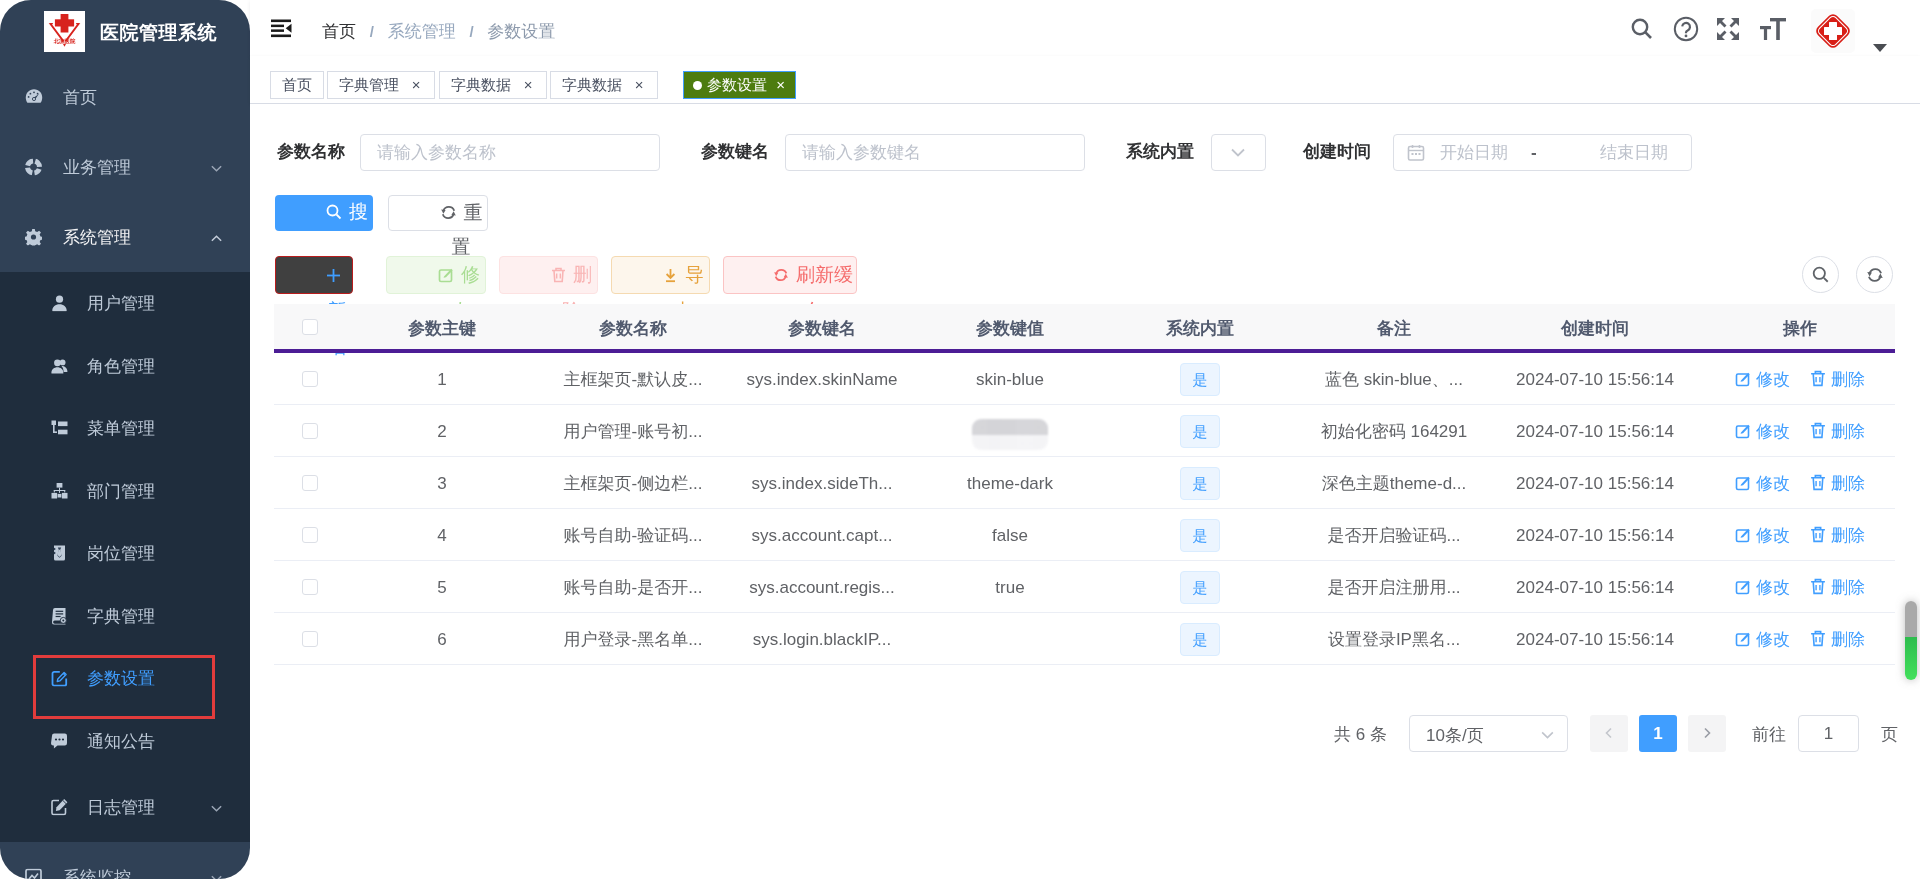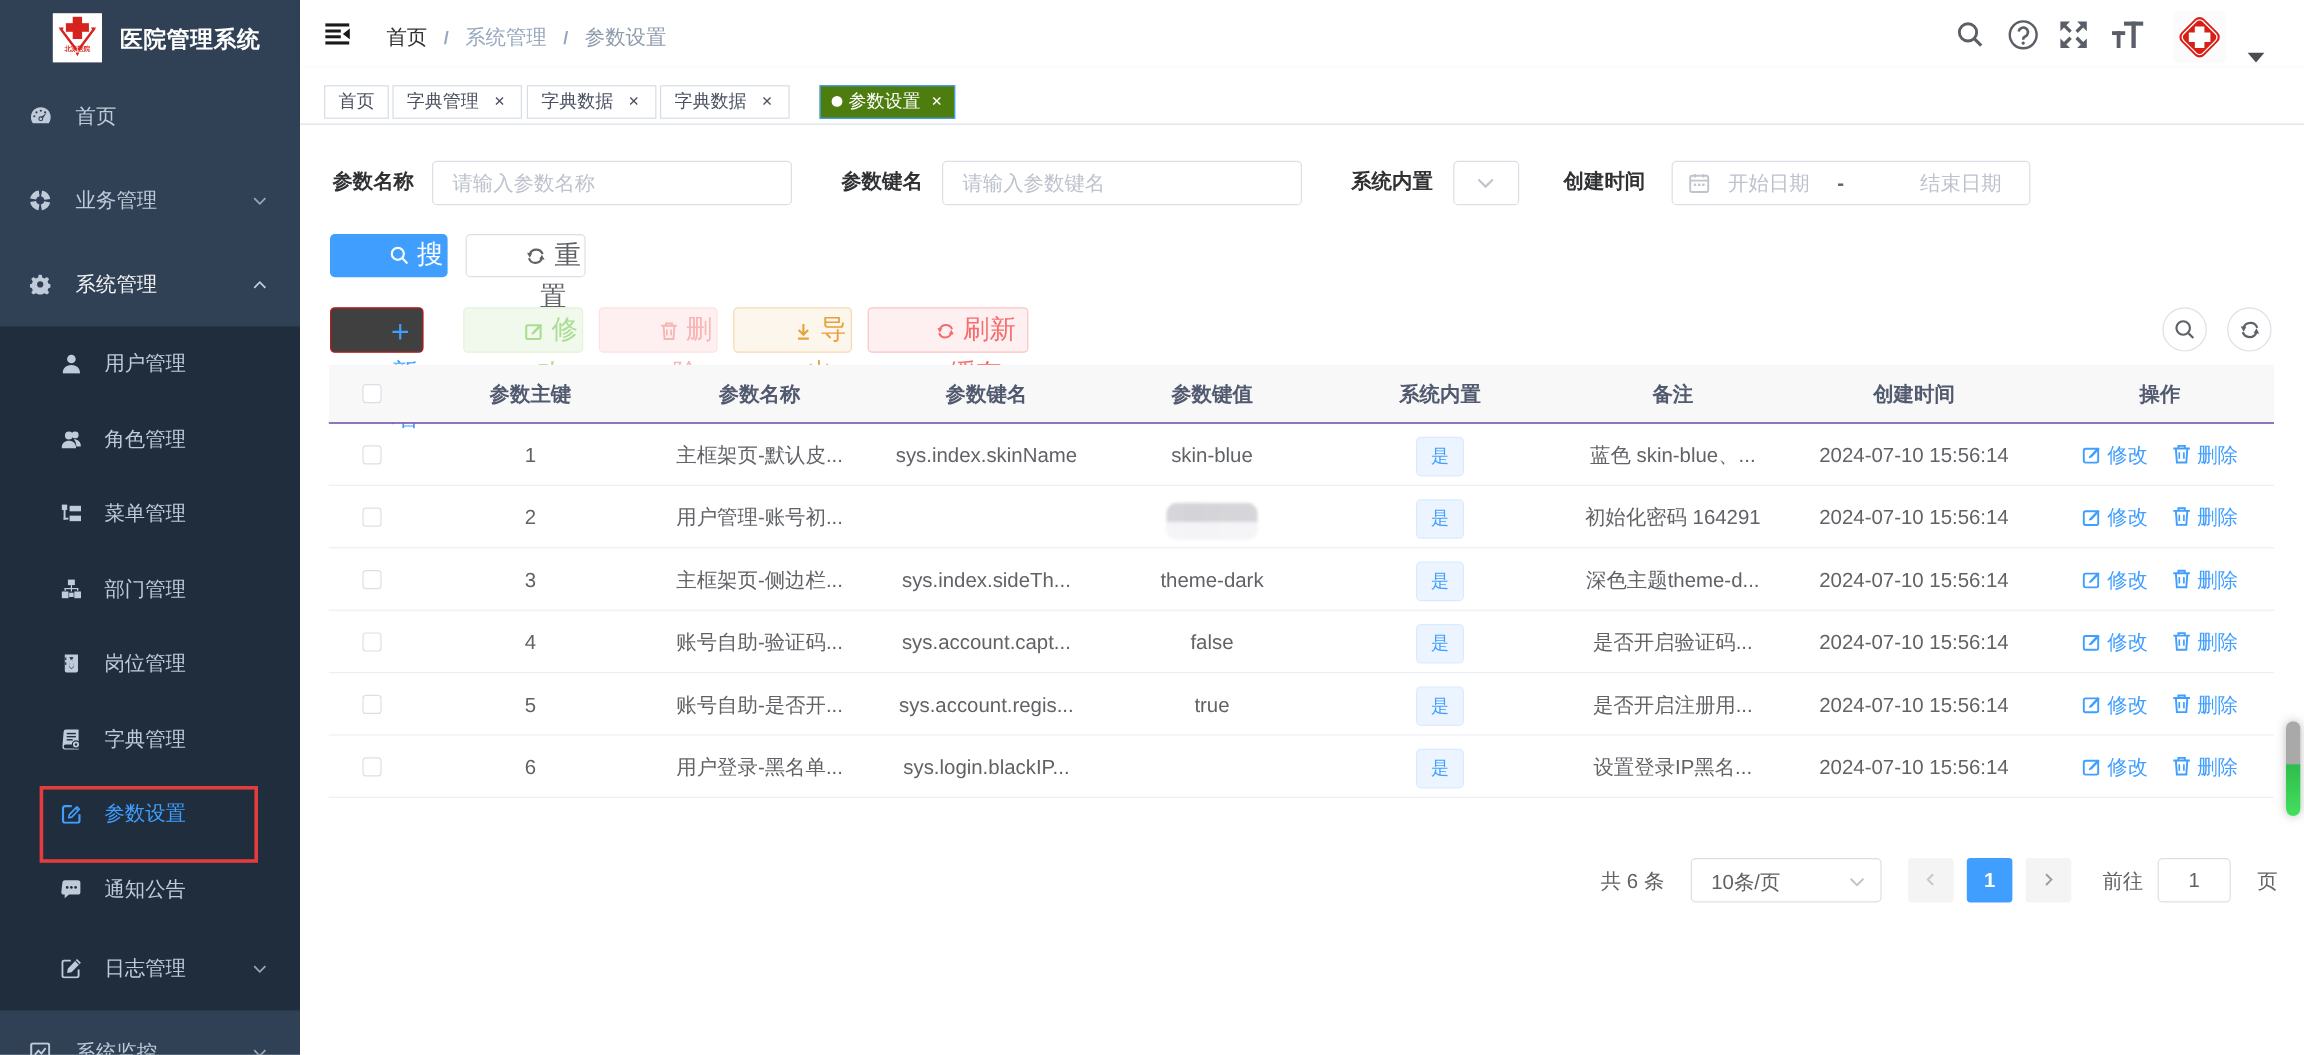--- a/index.html
+++ b/index.html
@@ -1,18 +1,18 @@
 <!DOCTYPE html>
 <html><head>
 <meta charset="utf-8">
 <style>
 * { margin:0; padding:0; box-sizing:border-box; }
 html,body { width:1920px; height:879px; overflow:hidden; font-family:"Liberation Sans", sans-serif; background:#fff; }
 
-#sidebar { position:absolute; left:0; top:0; width:250px; height:879px; background:#304156; }
+#sidebar { position:absolute; left:0; top:0; width:250px; height:879px; background:#304156;border-radius:31px; }
 #logo { position:absolute; left:0; top:0; width:250px; height:62px; }
 #logobox { position:absolute; left:44px; top:11px; width:41px; height:41px; background:#fff; }
 #logotitle { position:absolute; left:100px; top:20px; font-size:19px; font-weight:bold; color:#fff; letter-spacing:0.5px; }
 .mi { position:absolute; left:0; width:250px; height:70px; color:#bfcbd9; }
 .mi .txt { position:absolute; left:63px; top:50%; transform:translateY(-50%); font-size:17px; }
 .mi .ic { position:absolute; left:25px; top:50%; transform:translateY(-50%); width:17px; height:17px; }
 .sub { position:absolute; left:0; width:250px; height:62px; color:#bfcbd9; }
 .sub .txt { position:absolute; left:87px; top:50%; transform:translateY(-50%); font-size:17px; }
 .sub .ic { position:absolute; left:51px; top:50%; transform:translateY(-50%); width:17px; height:17px; }
 .chev { position:absolute; right:28px; top:50%; width:12px; height:12px; transform:translateY(-50%); }
@@ -31,25 +31,25 @@
 
 #tags { position:absolute; left:250px; top:56px; width:1670px; height:48px; background:#fff; border-bottom:1px solid #d8dce5; box-shadow:0 1px 3px 0 rgba(0,0,0,.08); }
 .tag { position:absolute; top:15px; height:28px; line-height:26px; border:1px solid #d8dce5; background:#fff; color:#495060; font-size:15px; padding:0 11px; white-space:nowrap; }
 .tag .x { display:inline-block; font-size:15px; margin-left:6px; width:14px; text-align:center; color:#495060; }
 .tag.on { background:#4d7c0f; color:#fff; border-color:#409eff;margin-left:24px; }
 .tag.on .x { color:#fff; margin-left:4px; width:11px; }
 .tag .dot { display:inline-block; width:9px; height:9px; background:#fff; border-radius:50%; margin-right:5px; position:relative; top:0px; }
 
 .flabel { position:absolute; font-size:17px; font-weight:bold; color:#303133; top:36px; }
 .finput { position:absolute; top:30px; height:37px; border:1px solid #dcdfe6; border-radius:4px; background:#fff; font-size:17px; color:#bdc2cc; line-height:35px; padding-left:16px; }
-.btn { position:absolute; border-radius:4px; font-size:22px;padding-left:46px; }
+.btn { position:absolute; border-radius:4px; font-size:19px;padding-left:46px; }
 .btn .bi { display:inline-block; vertical-align:-2px; margin-right:7px; }
 
 #tbl { position:absolute; left:274px; top:304px; width:1621px; }
-#thead { height:49px; background:#f8f8f9; border-bottom:1px solid #4c1d95; position:relative; }
+#thead { height:49px; background:#f8f8f9; border-bottom:4px solid #4c1d95; position:relative; }
 .th { position:absolute; top:0; height:49px; line-height:49px; font-weight:bold; color:#515a6e; font-size:17px; text-align:center; }
 .trow { height:52px; border-bottom:1px solid #ebeef5; position:relative; }
 .td { position:absolute; top:0; height:52px; line-height:53px; color:#606266; font-size:17px; text-align:center; white-space:nowrap; }
 .cb { position:absolute; left:28px; top:50%; margin-top:-8px; width:16px; height:16px; border:1px solid #dcdfe6; border-radius:3px; background:#fff; }
 .tagyes { display:inline-block; width:40px; height:33px; line-height:31px; background:#ecf5ff; border:1px solid #d9ecff; border-radius:4px; color:#409eff; font-size:15px; margin-top:9px; }
 .oplink { color:#409eff; }
 .oic { vertical-align:-2px; margin-right:5px; }
 .blur { display:inline-block; width:76px; height:31px; margin-top:14px; border-radius:9px;
   background: linear-gradient(to bottom, rgba(212,212,216,0.92) 0 16px, rgba(245,245,247,0.96) 16px 31px),
               repeating-linear-gradient(90deg, #ebebee 0 15px, #d4d4d8 15px 30px, #dcdce0 30px 45px, #f0f0f3 45px 60px);

